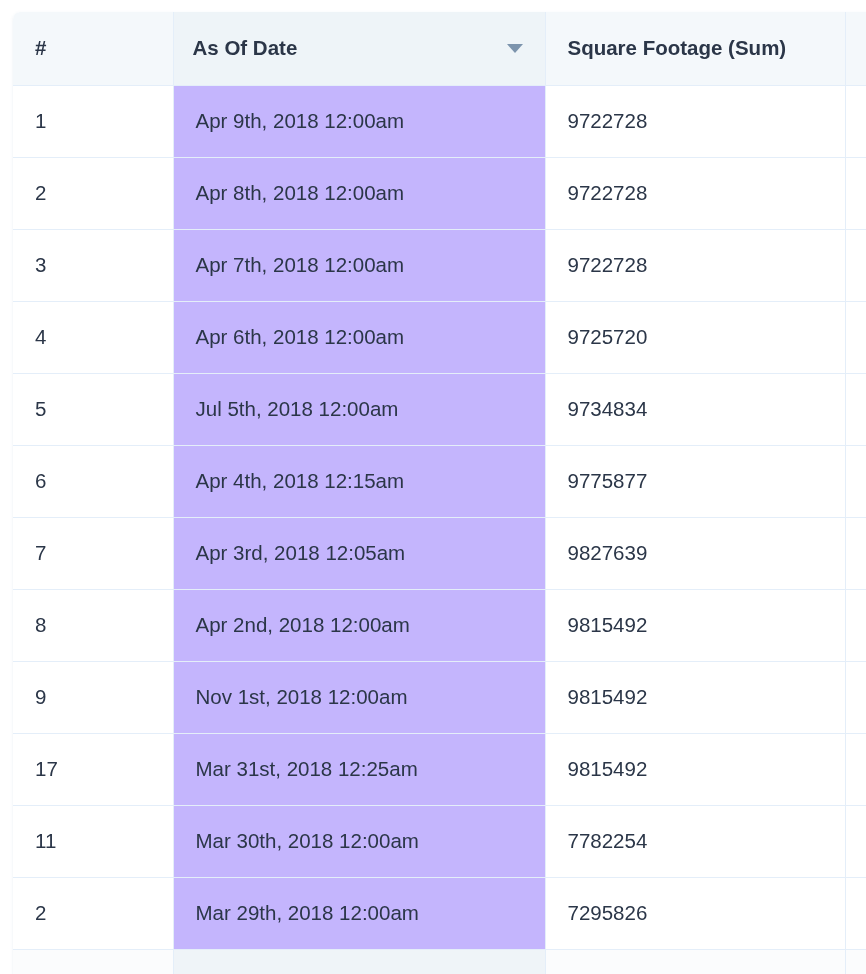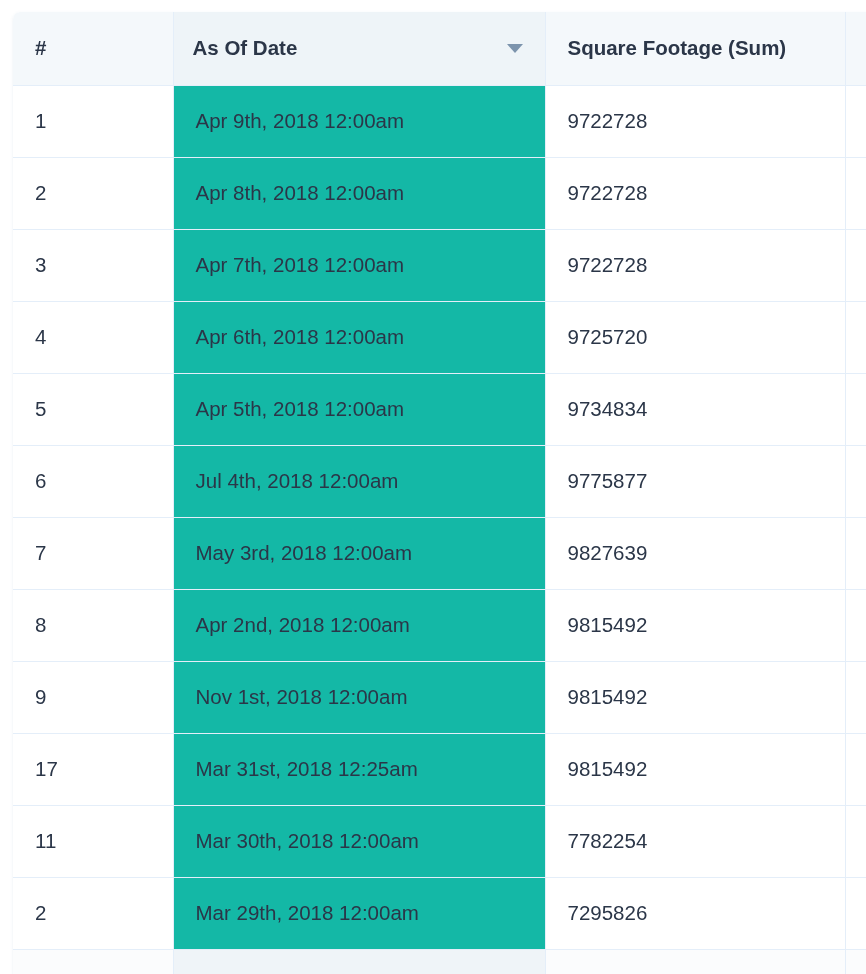--- a/index.html
+++ b/index.html
@@ -100,21 +100,21 @@
     color: #2b3648;
     font-size: 20.5px;
     font-weight: normal;
     border-right: 1px solid #e4eef9;
     border-bottom: 1px solid #e4eef9;
     background: #ffffff;
     white-space: nowrap;
     box-sizing: border-box;
   }
   tbody td.sorted-col {
-    background: #14b8a6;
+    background: #c4b5fd;
   }
   tbody tr.partial-row td {
     height: 72px;
     background: #fbfcfd;
   }
   tbody tr.partial-row td.sorted-col {
     background: #eff4f8;
   }
   tbody tr:last-child td:first-child {
     border-bottom-left-radius: 7px;
@@ -177,33 +177,33 @@
           <td></td>
         </tr>
         <tr>
           <td>4</td>
           <td class="sorted-col">Apr 6th, 2018 12:00am</td>
           <td>9725720</td>
           <td></td>
         </tr>
         <tr>
           <td>5</td>
-          <td class="sorted-col">Apr 5th, 2018 12:00am</td>
+          <td class="sorted-col">Jul 5th, 2018 12:00am</td>
           <td>9734834</td>
           <td></td>
         </tr>
         <tr>
           <td>6</td>
-          <td class="sorted-col">Jul 4th, 2018 12:00am</td>
+          <td class="sorted-col">Apr 4th, 2018 12:15am</td>
           <td>9775877</td>
           <td></td>
         </tr>
         <tr>
           <td>7</td>
-          <td class="sorted-col">May 3rd, 2018 12:00am</td>
+          <td class="sorted-col">Apr 3rd, 2018 12:05am</td>
           <td>9827639</td>
           <td></td>
         </tr>
         <tr>
           <td>8</td>
           <td class="sorted-col">Apr 2nd, 2018 12:00am</td>
           <td>9815492</td>
           <td></td>
         </tr>
         <tr>

